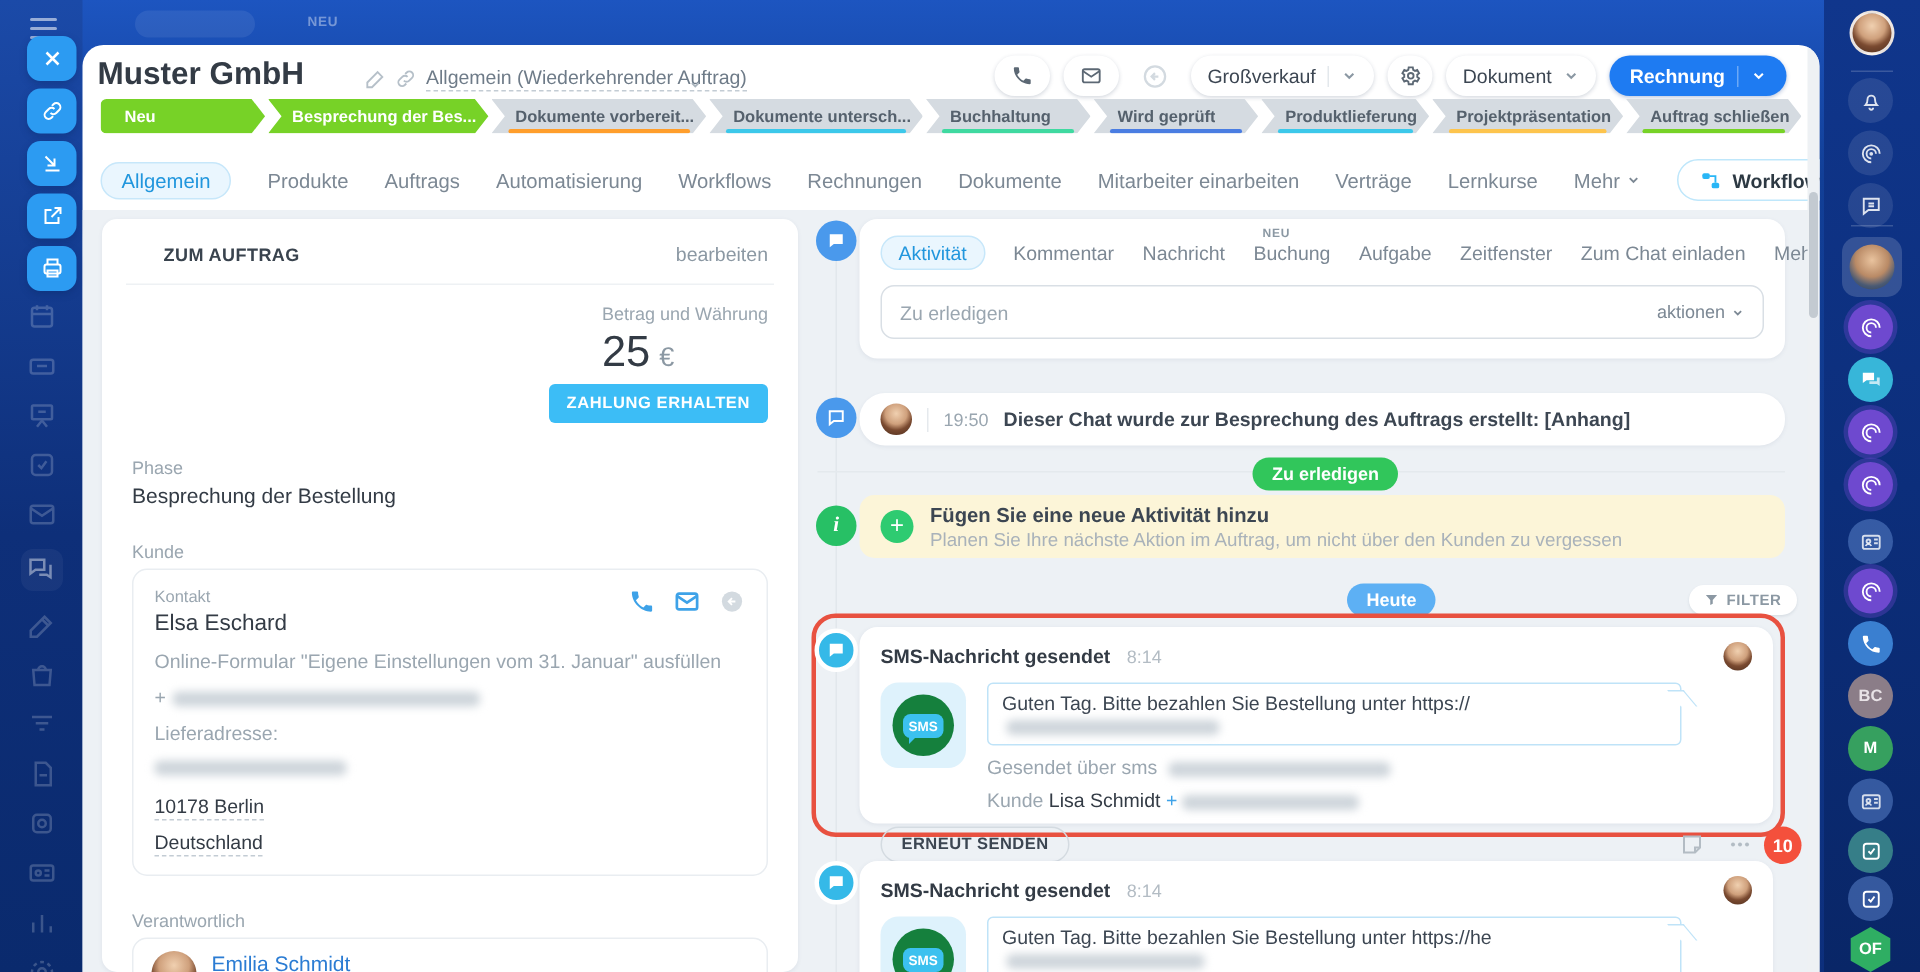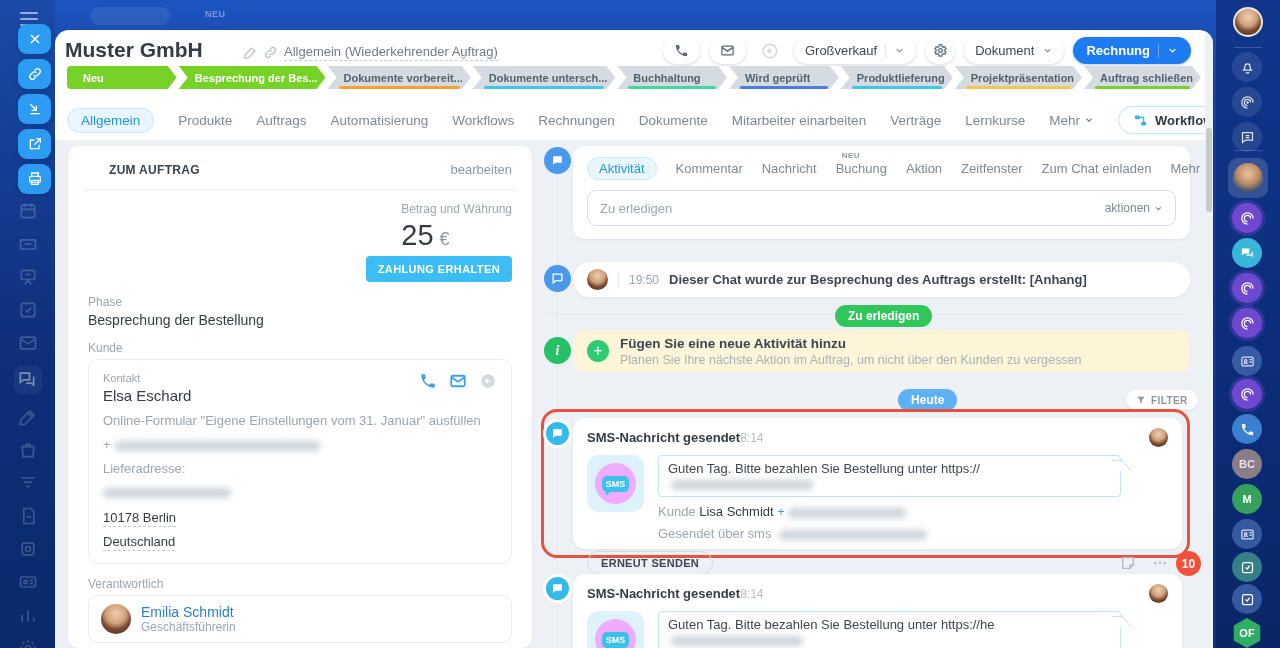--- a/index.html
+++ b/index.html
@@ -67,21 +67,21 @@
   .panel-hd { display:flex; justify-content:space-between; align-items:center;margin-left:21px; }
   .panel-title { font-size:12px; font-weight:bold; color:#39434e; letter-spacing:.3px; }
   .edit-link { font-size:13px; color:#8b98a3; cursor:pointer; }
   .panel-div { height:1px; background:#eef1f4; margin:12px -4px 12px -4px; }
   .lbl { font-size:12px; color:#9aa6b0; margin-bottom:3px; }
   .amount-row { display:flex; justify-content:space-between; align-items:flex-end;flex-direction:column; }
   .amount { font-size:29px; color:#333b45; }
   .amount .cur { font-size:18px; color:#8b98a3; margin-left:6px; }
   .pay-btn { background:#3cbdf6; color:#fff; font-size:11px; font-weight:bold; letter-spacing:.4px; border-radius:4px; padding:7px 12px; margin-top:4px; cursor:pointer; }
   .val { font-size:14px; color:#333b45; }
-  .fgroup { margin-top:13px; }
+  .fgroup { margin-top:23px; }
   .kcard { border:1px solid #e9edf1; border-radius:10px; padding:12px 14px; margin-top:4px; }
   .contact-row { display:flex; align-items:flex-start; justify-content:space-between; }
   .contact-name { font-size:15px; color:#333b45; }
   .c-icons { display:flex; gap:12px; align-items:center; }
   .c-icons .ic { width:18px; height:18px; color:#3ea2e8; cursor:pointer; }
   .c-icons .ic.dis { color:#d3dae0; }
   .c-icons svg { width:18px; height:18px; }
   .gray-note { font-size:13px; color:#9aa6b0; margin-top:9px; }
   .blur { display:inline-block; height:10px; background:#ced5db; border-radius:4px; filter:blur(3px); vertical-align:middle; }
   .dotted { border-bottom:1px dashed #c3ccd4; display:inline-block; padding-bottom:1px; }
@@ -128,27 +128,27 @@
 
   .filter-btn { position:absolute; left:1071px; top:360px; height:20px; background:#fff; border-radius:11px; box-shadow:0 1px 2px rgba(60,80,110,.12); display:flex; align-items:center; gap:5px; padding:0 10px; font-size:10px; font-weight:bold; color:#8b98a3; letter-spacing:.4px; cursor:pointer; }
   .filter-btn svg { width:10px; height:10px; }
 
   .redbox { position:absolute; left:486px; top:379px; width:649px; height:149px; border:3px solid #e85140; border-radius:16px; z-index:4; }
   .badge10 { position:absolute; left:1121px; top:521px; width:25px; height:25px; border-radius:50%; background:#f4503c; color:#fff; font-size:12px; font-weight:bold; display:flex; align-items:center; justify-content:center; z-index:6; }
 
   .smscard { width:609px; padding:10px 14px; z-index:5; }
   .sms1 { left:518px; top:388px; height:131px; }
   .sms2 { left:518px; top:544px; height:104px; border-radius:12px 12px 0 0; }
-  .sms-hd { display:flex; align-items:center; gap:0; }
+  .sms-hd { display:flex; align-items:center; gap:11px; }
   .sms-title { font-size:13px; font-weight:bold; color:#333b45; }
   .sms-time { font-size:12px; color:#b3bcc4; }
   .sms-hd .avatar { width:19px; height:19px; margin-left:auto; }
   .sms-body { display:flex; gap:14px; margin-top:8px; }
   .sms-tile { width:57px; height:57px; background:#def2fc; border-radius:12px; display:flex; align-items:center; justify-content:center; flex:none; }
-  .sms-tile .inner { width:41px; height:41px; background:#f0abfc; border-radius:50%; display:flex; align-items:center; justify-content:center; }
+  .sms-tile .inner { width:41px; height:41px; background:#15803d; border-radius:50%; display:flex; align-items:center; justify-content:center; }
   .sms-bub { background:#3cc1ef; color:#fff; font-size:9px; font-weight:bold; border-radius:5px; padding:3px 4px; position:relative; }
   .sms-bub:after { content:""; position:absolute; left:4px; bottom:-4px; border:4px solid transparent; border-top-color:#3cc1ef; border-left-color:#3cc1ef; }
   .msg-bubble { position:relative; border:1px solid #bfe3f8; border-radius:4px; padding:5px 9px; font-size:13px; color:#3c4652; width:463px; }
   .msg-bubble:after { content:""; position:absolute; right:-7px; top:4px; width:10px; height:10px; background:#fff; border-top:1px solid #bfe3f8; border-right:1px solid #bfe3f8; transform:skewX(40deg); }
   .sms-meta { font-size:13px; color:#9aa6b0; margin-top:7px; }
   .sms-meta .dark { color:#333b45; }
   .sms-meta .plus { color:#3ea2e8; }
   .sms-foot { display:flex; align-items:center; margin-top:10px; }
   .resend { border:1px solid #d4dbe1; border-radius:14px; font-size:11px; font-weight:bold; color:#3c4652; letter-spacing:.3px; padding:5px 13px; cursor:pointer; }
   .foot-ics { margin-left:auto; display:flex; gap:16px; color:#b3bcc4; }
@@ -498,21 +498,21 @@
           <path d="M4 4h16v12H9l-5 4z"></path>
         </svg>
       </div>
 
     <div class="fcard composer">
       <div class="ctabs">
         <span class="ctab active">Aktivität</span>
         <span class="ctab">Kommentar</span>
         <span class="ctab">Nachricht</span>
         <span class="ctab"><span class="neu-mini">NEU</span><span>Buchung</span></span>
-        <span class="ctab">Aktion</span>
+        <span class="ctab">Aufgabe</span>
         <span class="ctab">Zeitfenster</span>
         <span class="ctab">Zum Chat einladen</span>
         <span class="ctab tab-more" style="display:flex;align-items:center;gap:4px">
             <span>Mehr</span>
           </span>
       </div>
       <div class="todo-input">
         <input type="text" placeholder="Zu erledigen" style="">
         <span class="aktionen">
             <span>aktionen</span>
@@ -559,22 +559,22 @@
         <div class="avatar"></div>
       </div>
       <div class="sms-body">
         <div class="sms-tile">
             <div class="inner">
               <span class="sms-bub">SMS</span>
             </div>
           </div>
         <div style="flex:1">
           <div class="msg-bubble"><span>Guten Tag. Bitte bezahlen Sie Bestellung unter https://</span><span class="blur" style="width:142px;margin-left:3px"></span></div>
+          <div class="sms-meta"><span>Gesendet über sms</span><span class="blur" style="width:148px;margin-left:8px"></span></div>
           <div class="sms-meta"><span>Kunde</span> <span class="dark">Lisa Schmidt</span> <span class="plus">+</span><span class="blur" style="width:118px;margin-left:3px"></span></div>
-          <div class="sms-meta"><span>Gesendet über sms</span><span class="blur" style="width:148px;margin-left:8px"></span></div>
         </div>
       </div>
       <div class="sms-foot">
         <span class="resend">ERNEUT SENDEN</span>
         <div class="foot-ics">
           <svg viewBox="0 0 24 24" fill="none" stroke="currentColor" stroke-width="2">
               <path d="M4 4h16v11l-5 5H4z"></path>
               <path d="M15 20v-5h5"></path>
             </svg>
           <svg viewBox="0 0 24 24" fill="currentColor">

